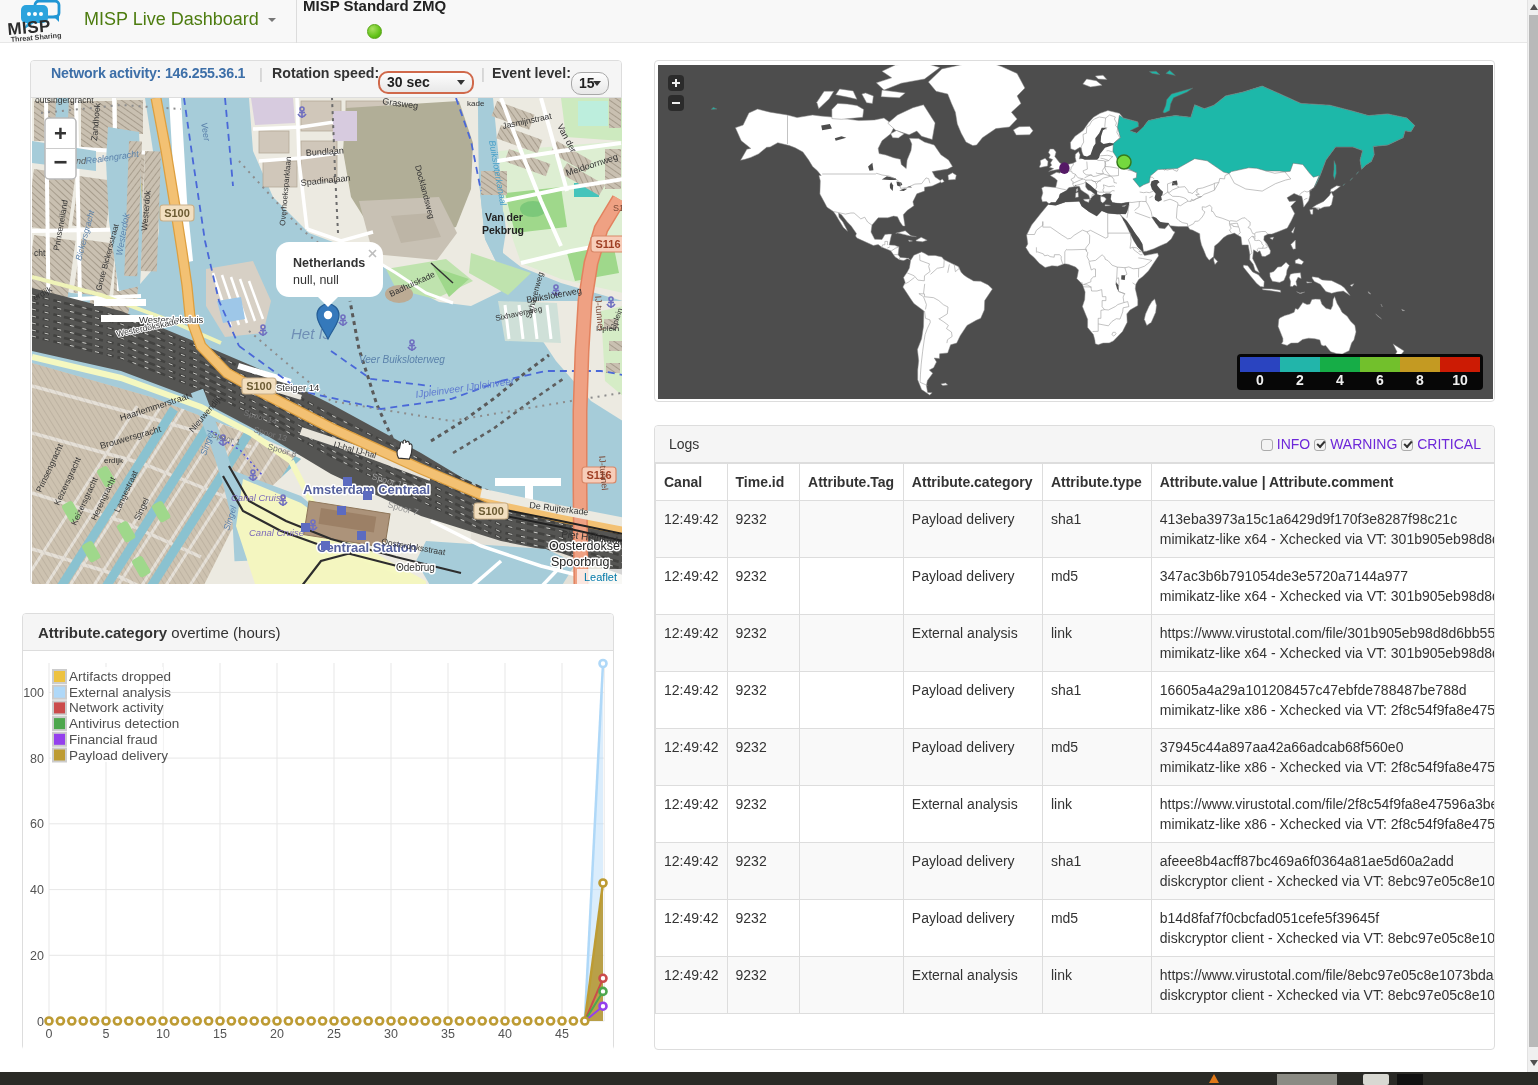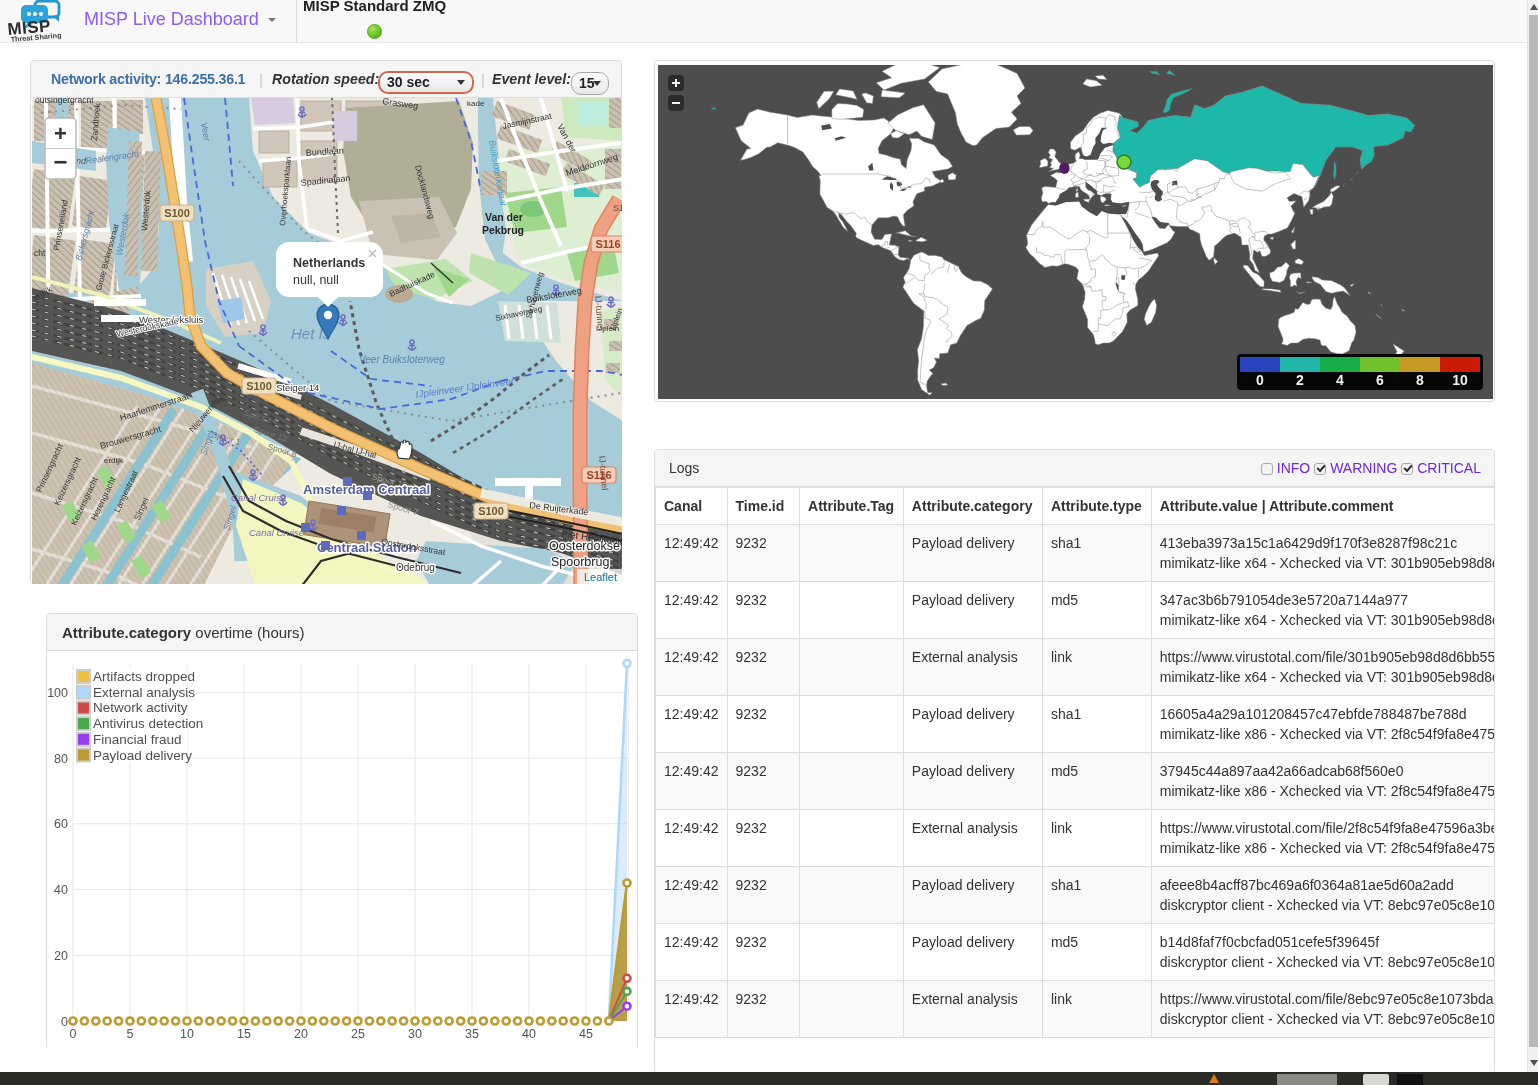--- a/index.html
+++ b/index.html
@@ -2,44 +2,44 @@
 <html><head>
 <meta charset="utf-8">
 <style>
 * { margin:0; padding:0; box-sizing:border-box; }
 html,body { width:1538px; height:1085px; overflow:hidden; background:#fff;
   font-family:"Liberation Sans", sans-serif; position:relative; }
 .abs { position:absolute; }
 
 #navbar { left:0; top:0; width:1527px; height:43px; background:#f8f8f8; border-bottom:1px solid #e7e7e7; }
 #navsep { left:296px; top:0; width:1px; height:43px; background:#dcdcdc; }
-#brandtxt { left:84px; top:9px; font-size:18px; color:#8b5cf6; }
+#brandtxt { left:84px; top:9px; font-size:18px; color:#4d7c0f; }
 #brandtxt .caret { display:inline-block; width:0; height:0; border-left:4px solid transparent; border-right:4px solid transparent; border-top:4px solid #777; margin-left:4px; vertical-align:middle; }
 #zmqname { left:303px; top:-3px; font-size:15px; font-weight:bold; color:#222; }
 #led { left:367px; top:24px; width:15px; height:15px; border-radius:50%;
   background:radial-gradient(circle at 35% 30%, #a8e060, #64c419 60%, #4a9b10); border:1px solid #57a514; }
 
 .panel { position:absolute; background:#fff; border:1px solid #ddd; border-radius:4px; }
 .phead { background:#f5f5f5; border-bottom:1px solid #ddd; border-radius:3px 3px 0 0; position:relative; }
 
 #p-map { left:30px; top:60px; width:592px; height:524px; }
 #p-map .phead { height:37px; font-size:15px; color:#333; }
-#p-map .phead > span { position:absolute; top:10px; }
+#p-map .phead > span { position:absolute; top:4px; }
 .hsep { color:#c9c9c9; font-weight:normal; }
-.lbl { font-style:italic; font-weight:bold; color:#333; }
+.lbl { font-weight:bold; color:#333; }
 .sel { display:inline-block; position:absolute; height:23px; background:linear-gradient(#fdfdfd,#e8e8e8); border:1px solid #a8a8a8; border-radius:10px; font-size:14px; font-weight:bold; color:#222; padding:0 7px; line-height:20px; }
 .sel .ar { position:absolute; right:7px; top:8px; width:0; height:0; border-left:4px solid transparent; border-right:4px solid transparent; border-top:5px solid #333; }
 
-#p-chart { left:46px; top:613px; width:592px; height:437px; }
+#p-chart { left:22px; top:613px; width:592px; height:437px; }
 #p-chart .phead { height:37px; line-height:37px; font-size:15px; padding-left:15px; color:#333; }
 
 #p-world { left:654px; top:60px; width:841px; height:342px; }
 #worldbox { position:absolute; left:3px; top:4px; width:835px; height:334px; background:#4d4d4d; }
 
-#p-logs { left:654px; top:449px; width:841px; height:625px; overflow:hidden; }
+#p-logs { left:654px; top:425px; width:841px; height:625px; overflow:hidden; }
 #p-logs .phead { height:37px; font-size:14px; color:#333; padding:0 14px; line-height:37px; }
 #logfilters { position:absolute; right:13px; top:0; font-size:14px; color:#6d28d9; font-weight:normal; }
 .cb { display:inline-block; width:12px; height:12px; border:1px solid #ababab; background:#f3f3f3; border-radius:3px; vertical-align:-2px; margin-right:4px; position:relative; }
 .cb.ck:after { content:""; position:absolute; left:2px; top:1px; width:6px; height:3px; border-left:2px solid #333; border-bottom:2px solid #333; transform:rotate(-48deg); }
 table#logs { border-collapse:collapse; width:920px; table-layout:fixed; font-size:14px; color:#333; }
 #logs th, #logs td { border:1px solid #ddd; padding:8px; vertical-align:top; text-align:left; white-space:nowrap; overflow:hidden; line-height:20px; }
 #logs th { font-weight:bold; }
 #logs tr.odd td { background:#f9f9f9; }
 #logs .c1{width:71px} #logs .c2{width:72px} #logs .c3{width:103px} #logs .c4{width:138px} #logs .c5{width:108px} #logs .c6{width:420px}
 

